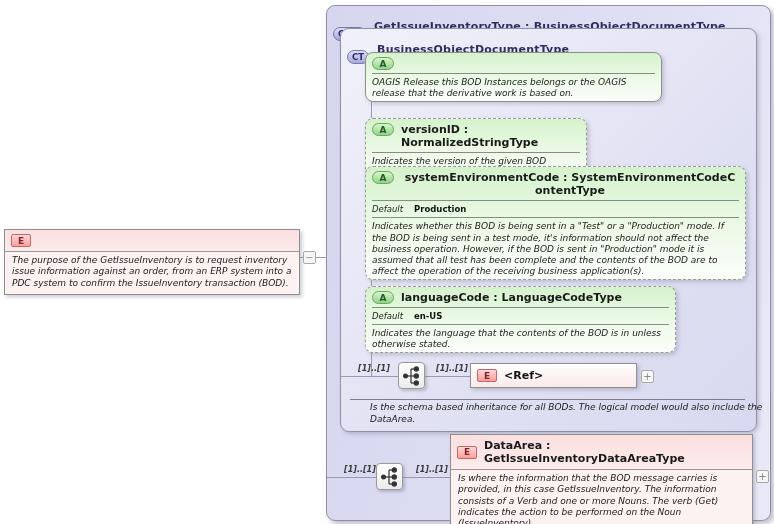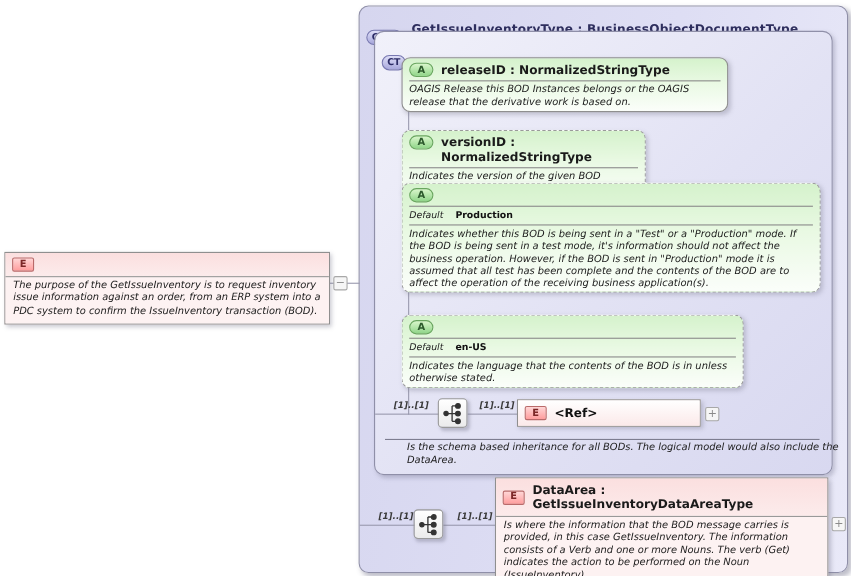--- a/index.html
+++ b/index.html
@@ -76,20 +76,21 @@
       </span>
     <span class="container-title-text">GetIssueInventoryType : BusinessObjectDocumentType</span>
   </div>
 </div>
 
 <div class="abs container container-inner" style="left:340px;top:28px;width:415px;height:402px;">
   <div class="container-title">
     <span class="badge badge-ct">
         <span>CT</span>
       </span>
+    <span class="container-title-text">BusinessObjectDocumentType</span>
   </div>
 </div>
 
 <div class="abs hline" style="left:299px;top:257px;width:28px;"></div>
 <div class="abs vline" style="left:371px;top:66px;height:311px;"></div>
 <div class="abs hline" style="left:341px;top:376px;width:58px;"></div>
 <div class="abs hline" style="left:425px;top:376px;width:46px;"></div>
 <div class="abs hline" style="left:327px;top:477px;width:50px;"></div>
 <div class="abs hline" style="left:403px;top:477px;width:48px;"></div>
 
@@ -97,51 +98,52 @@
   <div class="elem-head">
     <span class="badge badge-e">E</span>
   </div>
   <div class="elem-desc">The purpose of the GetIssueInventory is to request inventory issue information against an order, from an ERP system into a PDC system to confirm the IssueInventory transaction (BOD).</div>
 </div>
 <div class="abs togglebox" style="left:303px;top:251px;">−</div>
 
 <div class="abs attr-box" style="left:365px;top:52px;width:297px;">
   <div class="attr-head">
     <span class="badge badge-a">A</span>
-    <span class="attr-title">releaseID : NormalizedStringType</span>
   </div>
   <div class="sep"></div>
   <div class="attr-desc">OAGIS Release this BOD Instances belongs or the OAGIS release that the derivative work is based on.</div>
 </div>
 
 <div class="abs attr-box dashed" style="left:365px;top:118px;width:222px;">
   <div class="attr-head">
     <span class="badge badge-a">A</span>
     <span class="attr-title">versionID : NormalizedStringType</span>
   </div>
   <div class="sep"></div>
   <div class="attr-desc">Indicates the version of the given BOD defintion.</div>
 </div>
 
 <div class="abs attr-box dashed" style="left:365px;top:166px;width:381px;">
   <div class="attr-head">
     <span class="badge badge-a">A</span>
+    <span class="attr-title wrap">systemEnvironmentCode : SystemEnvironmentCodeContentType</span>
   </div>
   <div class="sep"></div>
   <div class="default-row">
     <span class="default-label">Default</span>
     <span class="default-value">Production</span>
   </div>
   <div class="sep"></div>
   <div class="attr-desc">Indicates whether this BOD is being sent in a "Test" or a "Production" mode. If the BOD is being sent in a test mode, it's information should not affect the business operation. However, if the BOD is sent in "Production" mode it is assumed that all test has been complete and the contents of the BOD are to affect the operation of the receiving business application(s).</div>
 </div>
 
 <div class="abs attr-box dashed" style="left:365px;top:286px;width:311px;">
   <div class="attr-head">
     <span class="badge badge-a">A</span>
+    <span class="attr-title">languageCode : LanguageCodeType</span>
   </div>
   <div class="sep"></div>
   <div class="default-row">
     <span class="default-label">Default</span>
     <span class="default-value">en-US</span>
   </div>
   <div class="sep"></div>
   <div class="attr-desc">Indicates the language that the contents of the BOD is in unless otherwise stated.</div>
 </div>
 

